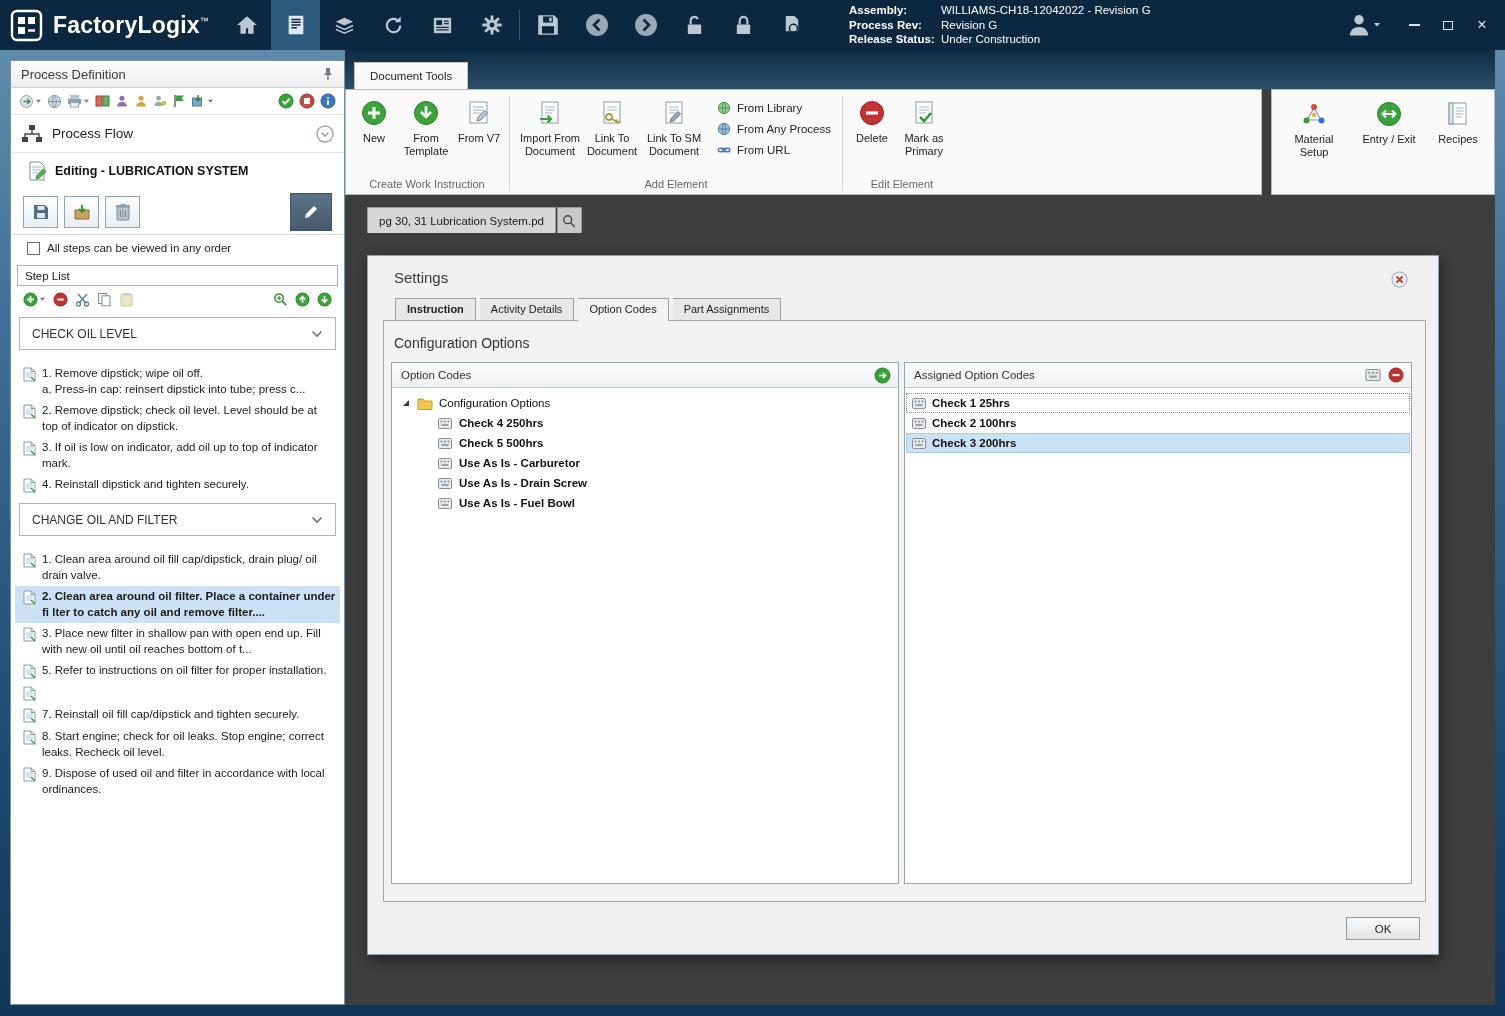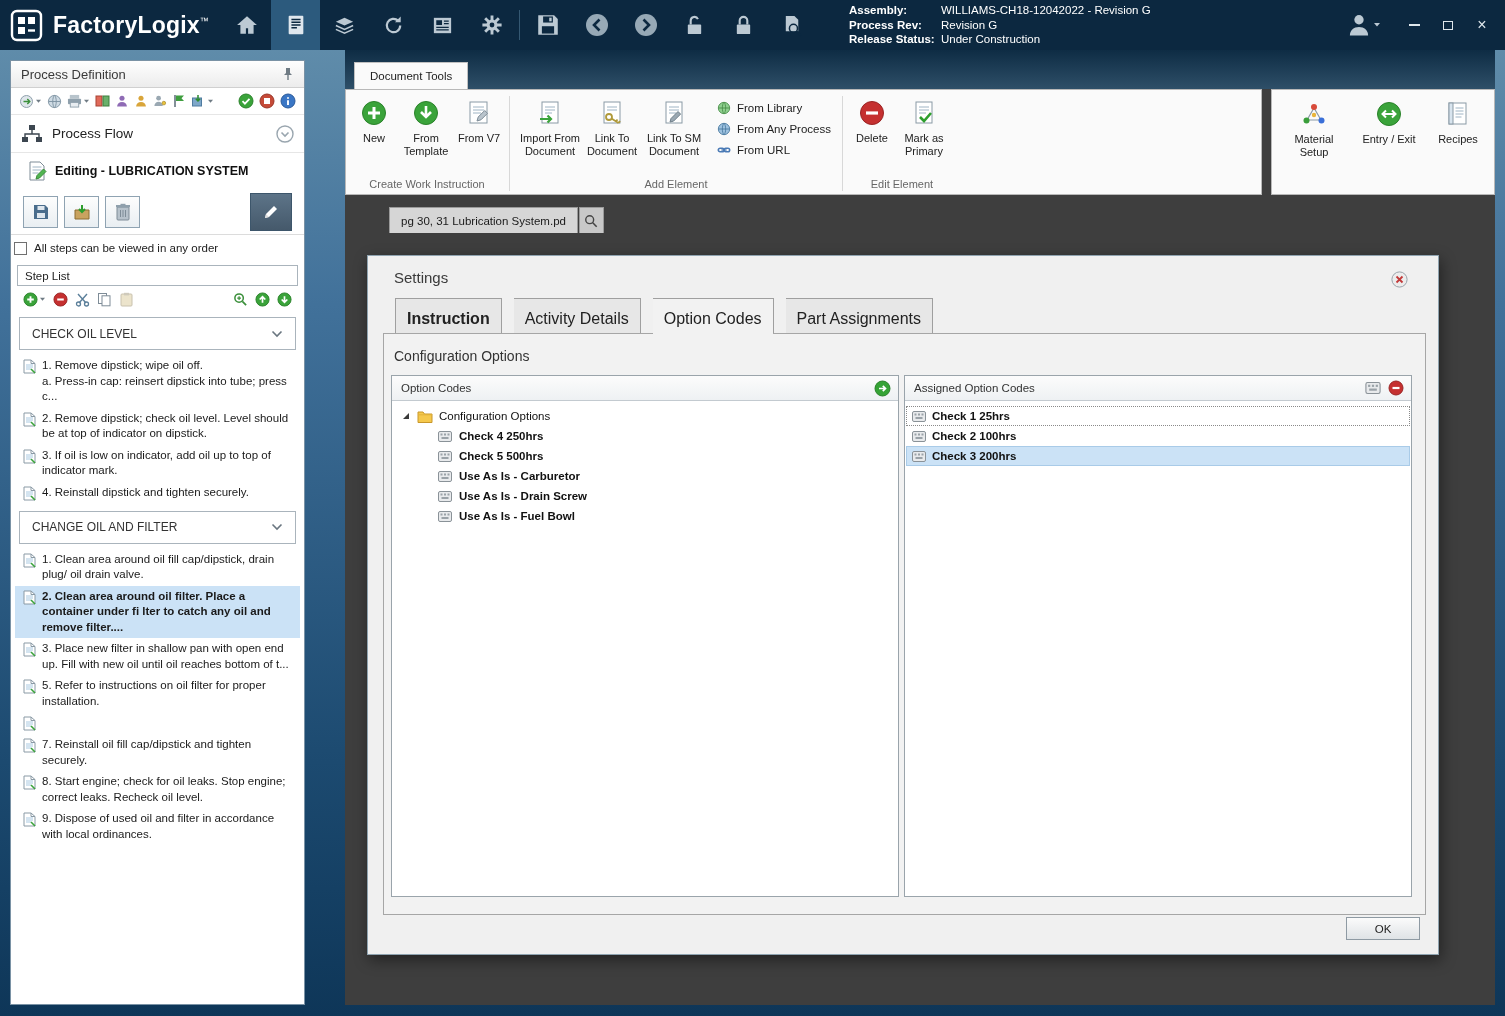--- a/index.html
+++ b/index.html
@@ -24,39 +24,39 @@
   .assembly .row{display:flex;}
   .assembly .lbl{font-weight:700;width:92px;}
   .tb-right{margin-left:auto;display:flex;align-items:center;gap:10px;padding-right:14px;}
   .win-controls{display:flex;align-items:center;gap:16px;margin-left:14px;}
   .win-btn{width:18px;height:18px;display:flex;align-items:center;justify-content:center;cursor:pointer;}
   .ico-min{width:11px;height:2px;background:#dfe7ec;}
   .ico-max{width:10px;height:9px;border:1.5px solid #dfe7ec;}
   .ico-close{font-size:16px;color:#dfe7ec;line-height:1;}
 
   
-  .sidebar{position:absolute;left:10px;top:60px;width:295px;bottom:11px;background:#fff;border:1px solid #7a92a5;display:flex;flex-direction:column;overflow:hidden;justify-content:center;}
+  .sidebar{position:absolute;left:10px;top:60px;width:335px;bottom:11px;background:#fff;border:1px solid #7a92a5;display:flex;flex-direction:column;overflow:hidden;justify-content:center;}
   .sb-header{height:27px;flex:0 0 27px;background:linear-gradient(#fefefe,#ececec);border-bottom:1px solid #d0d0d0;display:flex;align-items:center;justify-content:space-between;padding:0 10px;font-size:13px;color:#3a3a3a;}
   .sb-toolbar{height:27px;flex:0 0 27px;display:flex;align-items:center;gap:5px;padding:0 8px;border-bottom:1px solid #e6e6e6;}
   .sb-toolbar .spacer{flex:1;}
   .ticon{display:flex;align-items:center;gap:1px;cursor:pointer;}
   .pf-row{height:38px;flex:0 0 38px;display:flex;align-items:center;gap:9px;padding:0 10px;border-bottom:1px solid #e6e6e6;}
   .pf-label{font-size:13.5px;color:#222;flex:1;}
   .ed-row{height:36px;flex:0 0 36px;display:flex;align-items:center;gap:8px;padding:0 16px;}
   .ed-label{font-size:12.5px;font-weight:700;color:#111;}
   .btns-row{height:46px;flex:0 0 46px;display:flex;align-items:center;gap:6px;padding:0 12px;border-bottom:1px solid #dcdcdc;}
   .sq-btn{width:35px;height:32px;border:1px solid #8fa3b2;background:linear-gradient(#fdfdfd,#e9eef2);display:flex;align-items:center;justify-content:center;cursor:pointer;}
   .edit-btn{margin-left:auto;width:42px;height:38px;border:1px solid #3d566b;background:linear-gradient(#5d7488,#45596b);display:flex;align-items:center;justify-content:center;cursor:pointer;}
-  .chk-row{height:26px;flex:0 0 26px;display:flex;align-items:center;gap:7px;padding:0 3px;font-size:11.5px;color:#222;}
+  .chk-row{height:26px;flex:0 0 26px;display:flex;align-items:center;gap:7px;padding:0 16px;font-size:11.5px;color:#222;}
   .chk{width:13px;height:13px;border:1px solid #707070;background:#fff;cursor:pointer;flex:0 0 13px;}
   .steplist-title{margin:4px 6px 0;border:1px solid #aab4bc;height:21px;flex:0 0 21px;display:flex;align-items:center;padding-left:7px;font-size:11.5px;color:#222;background:#fff;}
   .step-toolbar{height:24px;flex:0 0 24px;display:flex;align-items:center;gap:7px;padding:3px 12px 0;}
   .step-toolbar .spacer{flex:1;}
   .steps{flex:1;overflow:hidden;padding:0 4px;}
-  .step-group{border:1px solid #aab4bc;background:#fff;height:33px;display:flex;align-items:center;padding:0 12px;margin:7px 4px 5px;font-size:12px;color:#333;cursor:pointer;}
+  .step-group{border:1px solid #aab4bc;background:#fff;height:33px;display:flex;align-items:center;padding:0 12px;margin:7px 4px 13px;font-size:12px;color:#333;cursor:pointer;}
   .sg-title{flex:1;}
   .step-item{display:flex;gap:6px;padding:3px 4px 3px 8px;cursor:pointer;}
   .step-item .step-text{font-size:11.5px;line-height:15.5px;color:#1a1a1a;white-space:pre-line;}
   .step-item.selected{background:#cbe2f6;}
   .step-item.selected .step-text{font-weight:700;}
   .step-item.gap{}
   .step-ic{flex:0 0 13px;padding-top:1px;}
 
   
   .main{position:absolute;left:345px;right:10px;top:50px;bottom:11px;background:#3e3e3e;display:flex;flex-direction:column;overflow:hidden;}
@@ -68,31 +68,31 @@
   .rbuttons{display:flex;flex:1;align-items:stretch;}
   .rbtn{display:flex;flex-direction:column;align-items:center;padding-top:7px;gap:6px;cursor:pointer;}
   .rlabel{font-size:11px;color:#222;text-align:center;line-height:13px;}
   .rgroup-label{text-align:center;color:#666;font-size:11px;padding:3px 0 4px;}
   .rsep{width:1px;background:#d8d8d8;margin:3px 7px;}
   .rsmall-col{display:flex;flex-direction:column;justify-content:flex-start;gap:3px;padding:6px 4px 0 10px;}
   .rsmall{display:flex;align-items:center;gap:6px;font-size:11.5px;color:#222;height:18px;cursor:pointer;}
   .rspacer{flex:1;}
   .ribbon-right{width:224px;background:#fafafa;border:1px solid #b8b8b8;display:flex;justify-content:space-evenly;padding-top:4px;}
   .dark-area{flex:1;position:relative;overflow:hidden;}
-  .doc-tabs{height:38px;display:flex;align-items:flex-end;padding-left:44px;}
+  .doc-tabs{height:38px;display:flex;align-items:flex-end;padding-left:22px;}
   .doc-tab{height:26px;background:#d6d6d6;border:1px solid #9a9a9a;border-bottom:none;color:#1a1a1a;font-size:11.5px;padding:0 11px;display:flex;align-items:center;cursor:pointer;}
   .doc-tab-search{height:26px;width:25px;background:#c8c8c8;border:1px solid #9a9a9a;border-bottom:none;margin-left:1px;display:flex;align-items:center;justify-content:center;cursor:pointer;}
 
   
   .dialog{position:absolute;left:22px;top:60px;width:1072px;height:700px;background:#f0f0f0;border:1px solid #8fa3b0;box-shadow:2px 5px 14px rgba(0,0,0,.45);}
   .dlg-head{padding:13px 26px 0;display:flex;align-items:flex-start;justify-content:space-between;height:42px;}
   .dlg-title{font-size:15px;color:#3a3a3a;}
   .dlg-close{cursor:pointer;margin-right:4px;margin-top:2px;}
   .dlg-tabs{display:flex;padding-left:27px;position:relative;z-index:2;}
-  .dlg-tab{padding:11px 11px 5px;font-size:16px;color:#222;background:#e7e7e7;border:1px solid #9f9f9f;border-bottom:none;margin-right:12px;cursor:pointer;}
+  .dlg-tab{padding:4px 11px 5px;font-size:11px;color:#222;background:#e7e7e7;border:1px solid #9f9f9f;border-bottom:none;margin-right:4px;cursor:pointer;}
   .dlg-tab + .dlg-tab{border-left:none;}
   .dlg-tab.bold{font-weight:700;}
   .dlg-tab.active{background:#f2f2f2;position:relative;}
   .dlg-tab.active::after{content:"";position:absolute;left:0;right:0;bottom:-1px;height:1px;background:#f2f2f2;}
   .dlg-content{margin:0 12px 0 15px;border:1px solid #a6a6a6;height:582px;background:#f2f2f2;display:flex;flex-direction:column;}
   .dlg-heading{font-size:14px;color:#333;padding:14px 0 0 10px;}
   .panels{display:flex;gap:5px;margin:11px 13px 0 7px;height:522px;}
   .panel{flex:1 1 0;border:1px solid #9aa4ab;background:#fff;display:flex;flex-direction:column;overflow:hidden;}
   .panel-head{height:25px;flex:0 0 25px;border-bottom:1px solid #c3cad0;background:linear-gradient(#fcfcfc,#eef1f3);display:flex;align-items:center;padding:0 7px 0 9px;font-size:11.5px;color:#333;}
   .panel-head .ph-spacer{flex:1;}

